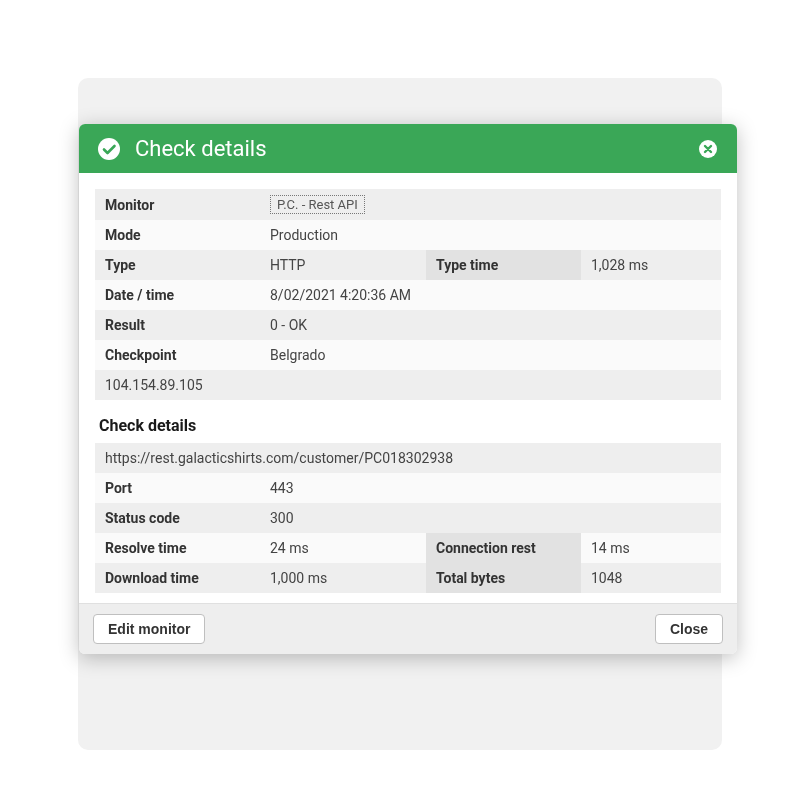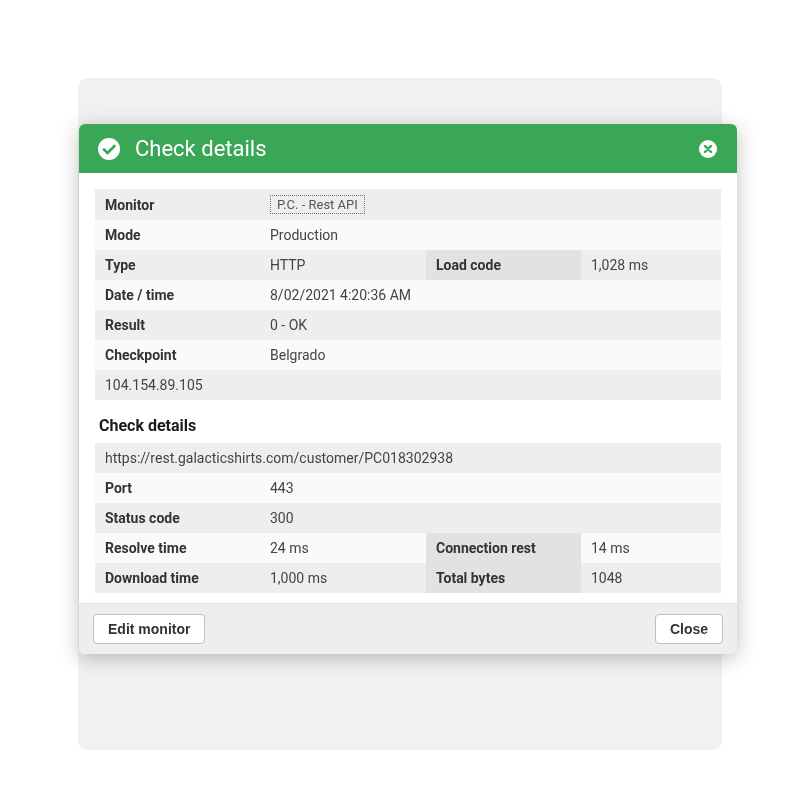--- a/index.html
+++ b/index.html
@@ -170,21 +170,21 @@
           <span class="monitor-link">P.C. - Rest API</span>
         </div>
       </div>
       <div class="row">
         <div class="cell-label">Mode</div>
         <div class="cell-value">Production</div>
       </div>
       <div class="row">
         <div class="cell-label">Type</div>
         <div class="cell-value">HTTP</div>
-        <div class="cell-label-secondary">Load code</div>
+        <div class="cell-label-secondary">Type time</div>
         <div class="cell-value-secondary">1,028 ms</div>
       </div>
       <div class="row">
         <div class="cell-label">Date / time</div>
         <div class="cell-value">8/02/2021 4:20:36 AM</div>
       </div>
       <div class="row">
         <div class="cell-label">Result</div>
         <div class="cell-value">0 - OK</div>
       </div>

